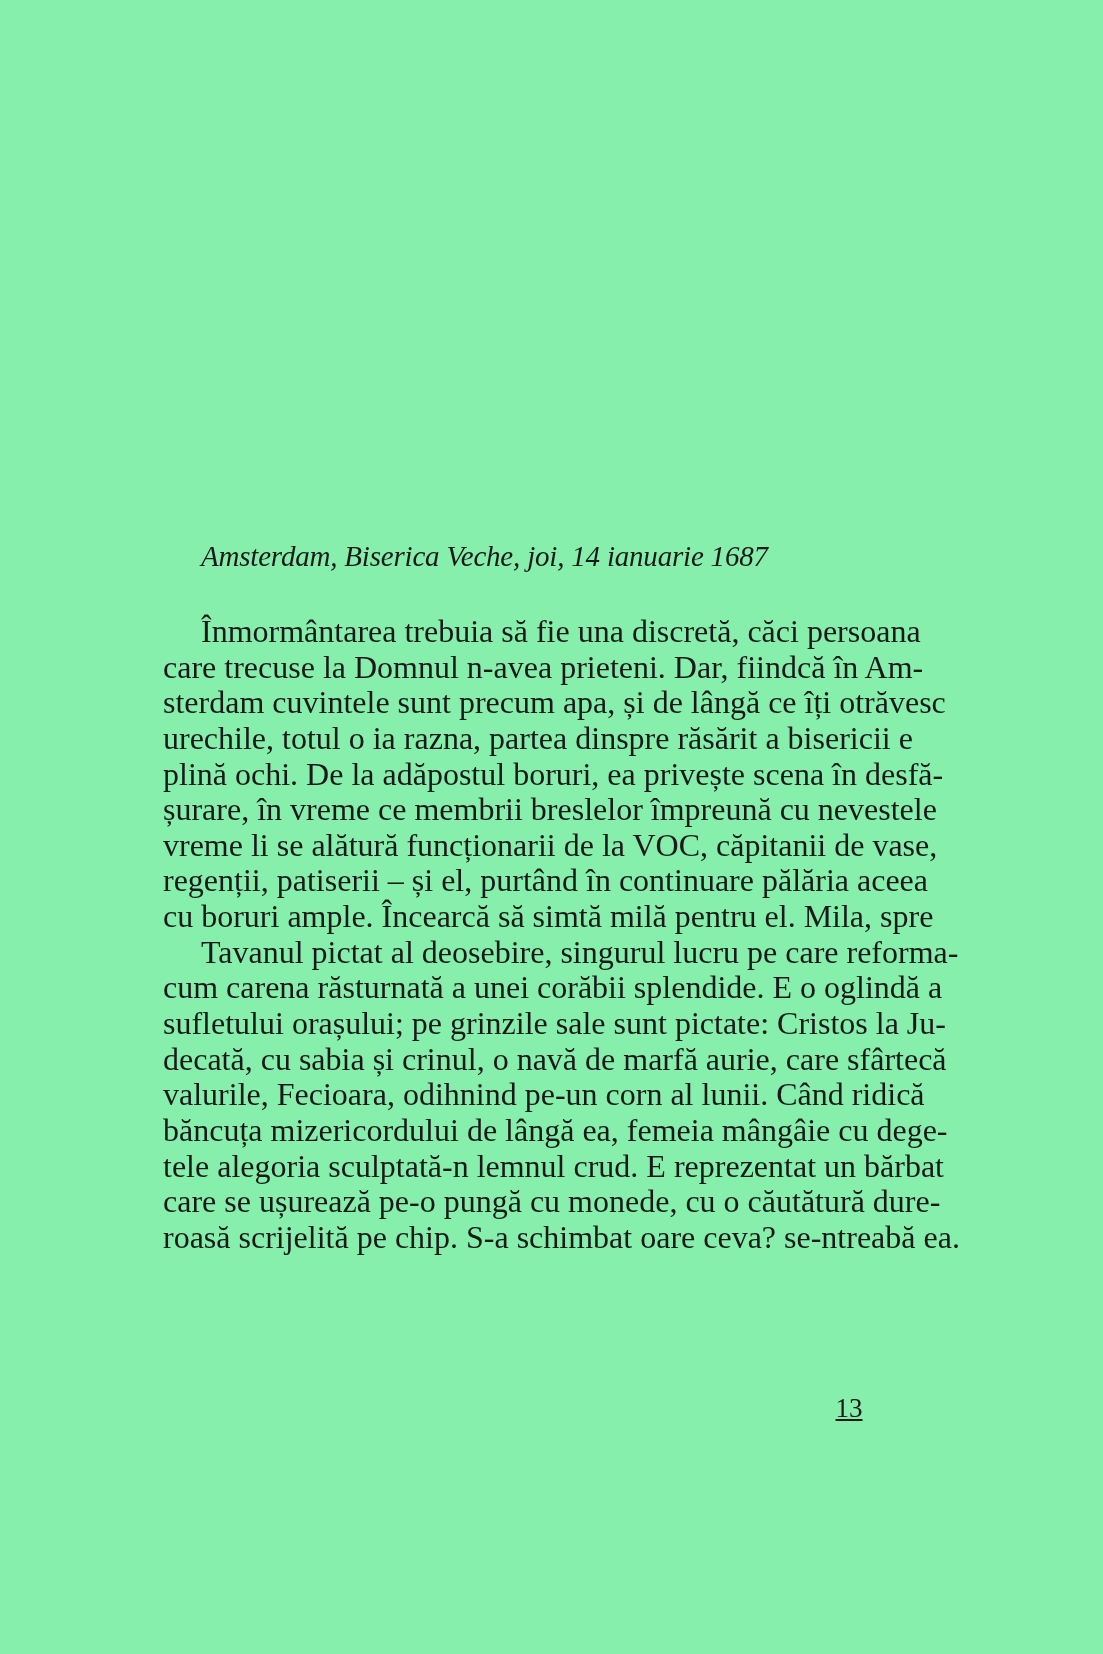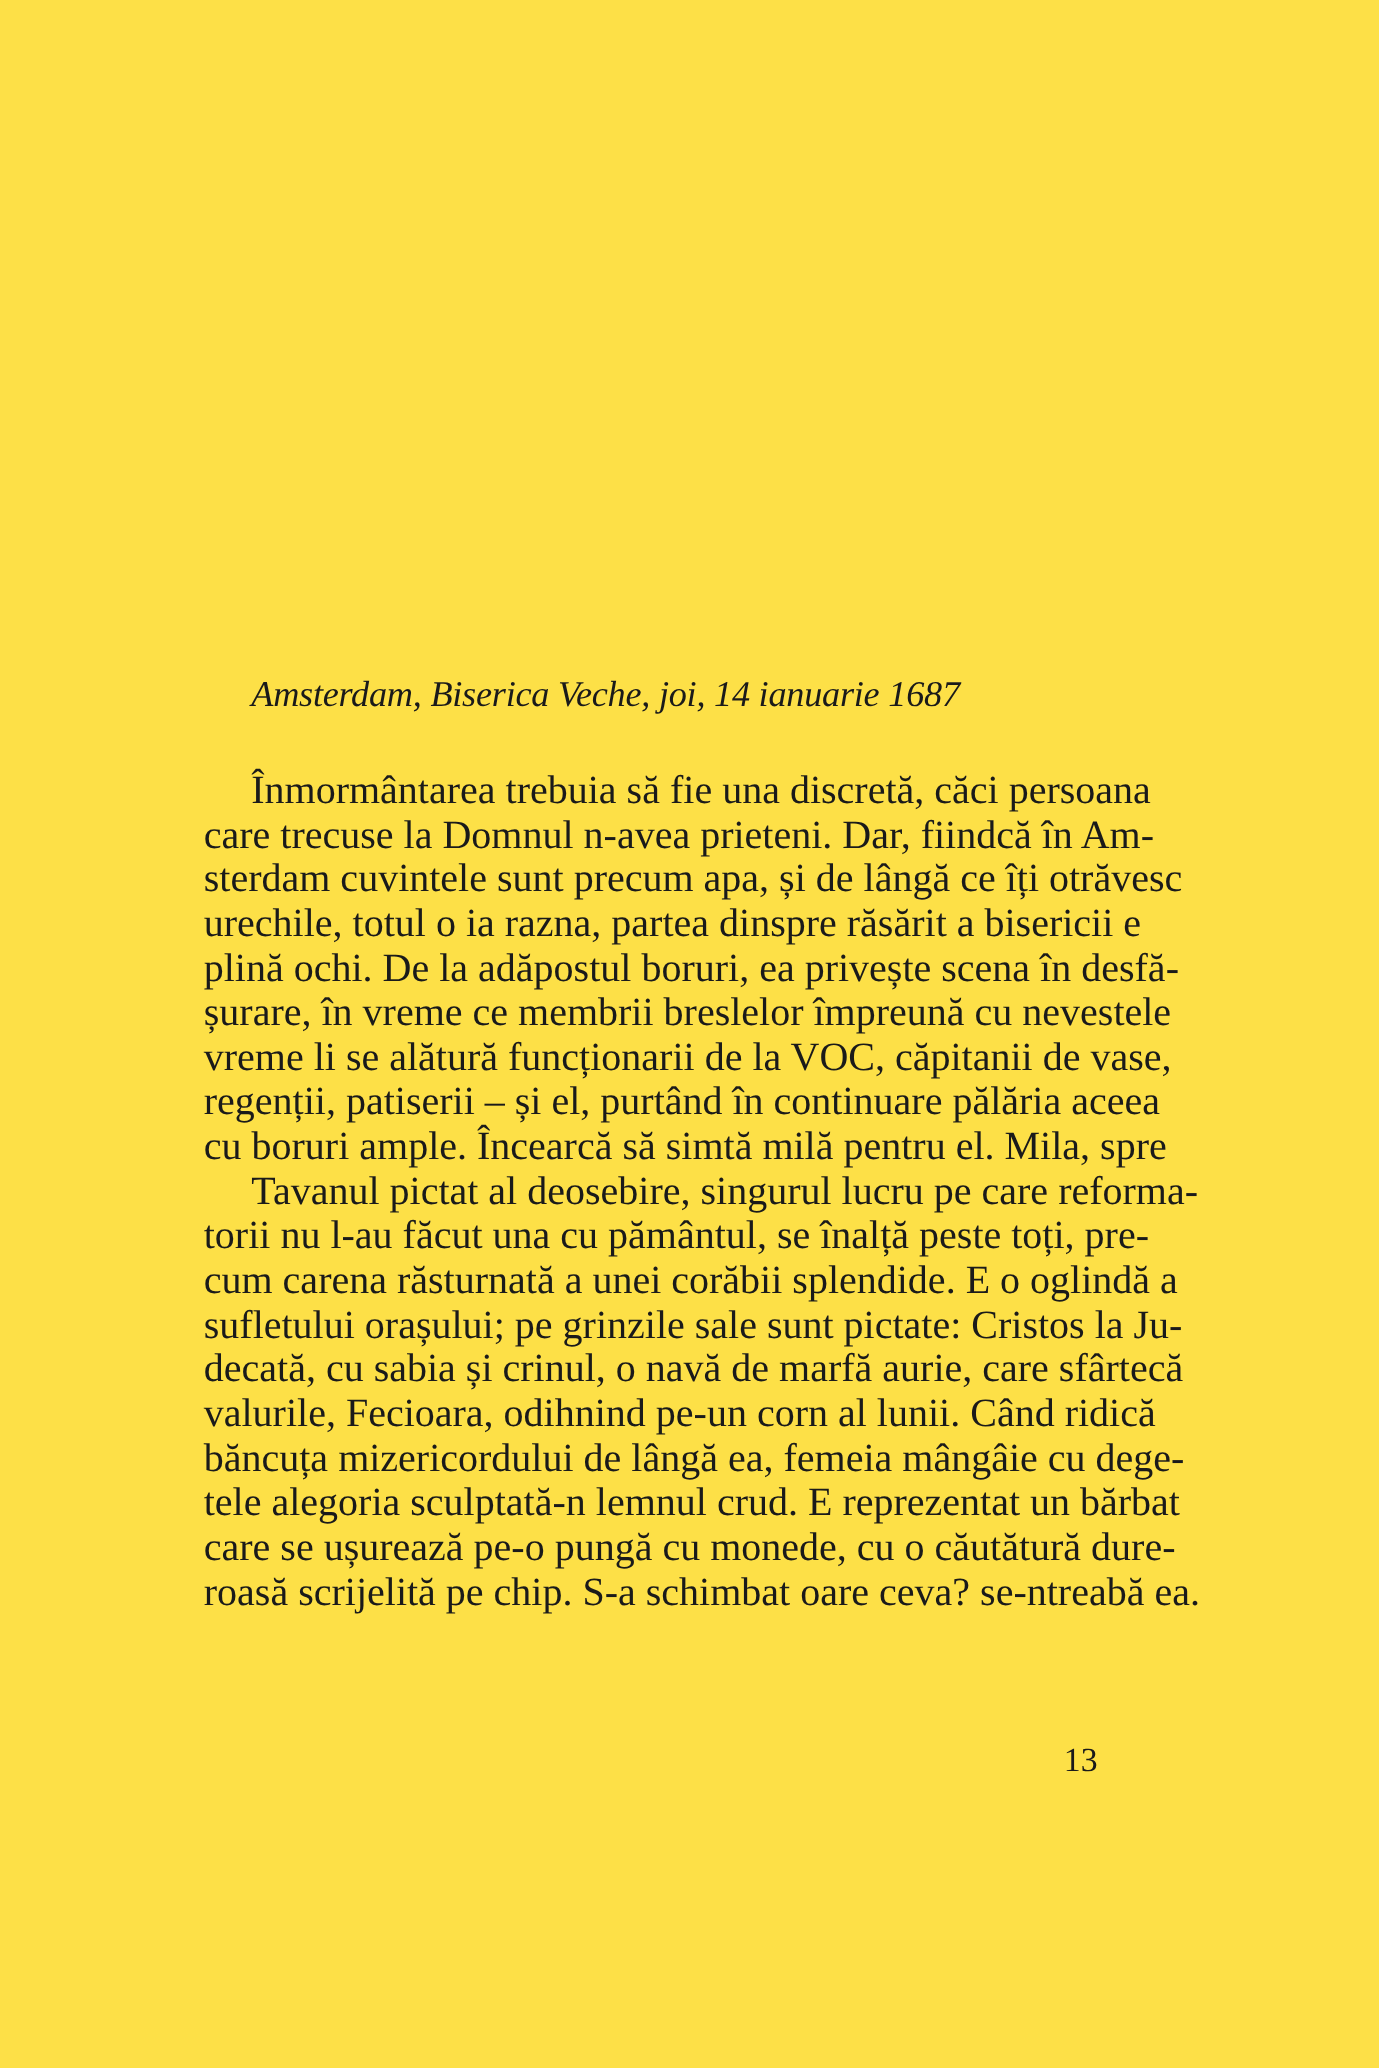--- a/index.html
+++ b/index.html
@@ -13,21 +13,21 @@
       position: relative;
       overflow: hidden;
       font-family: "Liberation Serif", "DejaVu Serif", serif;
       color: #1a1a1a;
     }
     .page {
       position: absolute;
       left: 0; top: 0;
       width: 1103px;
       height: 1654px;
-      background: #fde047;
+      background: #86efac;
     }
     .heading {
       position: absolute;
       left: 201px;
       top: 538px;
       font-style: italic;
       font-size: 29px;
       line-height: 36px;
       letter-spacing: -0.2px;
       white-space: nowrap;
@@ -53,23 +53,24 @@
       padding-left: 38px;
     }
     .line.last {
       text-align-last: left;
     }
     .page-number {
       position: absolute;
       left: 820px;
       top: 1392px;
       width: 58px;
-      text-align: right;
+      text-align: center;
       font-size: 27px;
       line-height: 32px;
+      text-decoration: underline;
     }
   </style>
 </head>
 <body>
 
 <div class="page">
   <h2 class="heading">Amsterdam, Biserica Veche, joi, 14 ianuarie 1687</h2>
 
   <div class="body-text">
     <div class="paragraph">
@@ -78,21 +79,20 @@
       <span class="line">sterdam cuvintele sunt precum apa, și de lângă ce îți otrăvesc</span>
       <span class="line">urechile, totul o ia razna, partea dinspre răsărit a bisericii e</span>
       <span class="line">plină ochi. De la adăpostul boruri, ea privește scena în desfă-</span>
       <span class="line">șurare, în vreme ce membrii breslelor împreună cu nevestele</span>
       <span class="line">vreme li se alătură funcționarii de la VOC, căpitanii de vase,</span>
       <span class="line">regenții, patiserii – și el, purtând în continuare pălăria aceea</span>
       <span class="line">cu boruri ample. Încearcă să simtă milă pentru el. Mila, spre</span>
     </div>
     <div class="paragraph">
       <span class="line indent">Tavanul pictat al deosebire, singurul lucru pe care reforma-</span>
-      <span class="line">torii nu l-au făcut una cu pământul, se înalță peste toți, pre-</span>
       <span class="line">cum carena răsturnată a unei corăbii splendide. E o oglindă a</span>
       <span class="line">sufletului orașului; pe grinzile sale sunt pictate: Cristos la Ju-</span>
       <span class="line">decată, cu sabia și crinul, o navă de marfă aurie, care sfârtecă</span>
       <span class="line">valurile, Fecioara, odihnind pe-un corn al lunii. Când ridică</span>
       <span class="line">băncuța mizericordului de lângă ea, femeia mângâie cu dege-</span>
       <span class="line">tele alegoria sculptată-n lemnul crud. E reprezentat un bărbat</span>
       <span class="line">care se ușurează pe-o pungă cu monede, cu o căutătură dure-</span>
       <span class="line">roasă scrijelită pe chip. S-a schimbat oare ceva? se-ntreabă ea.</span>
     </div>
   </div>

